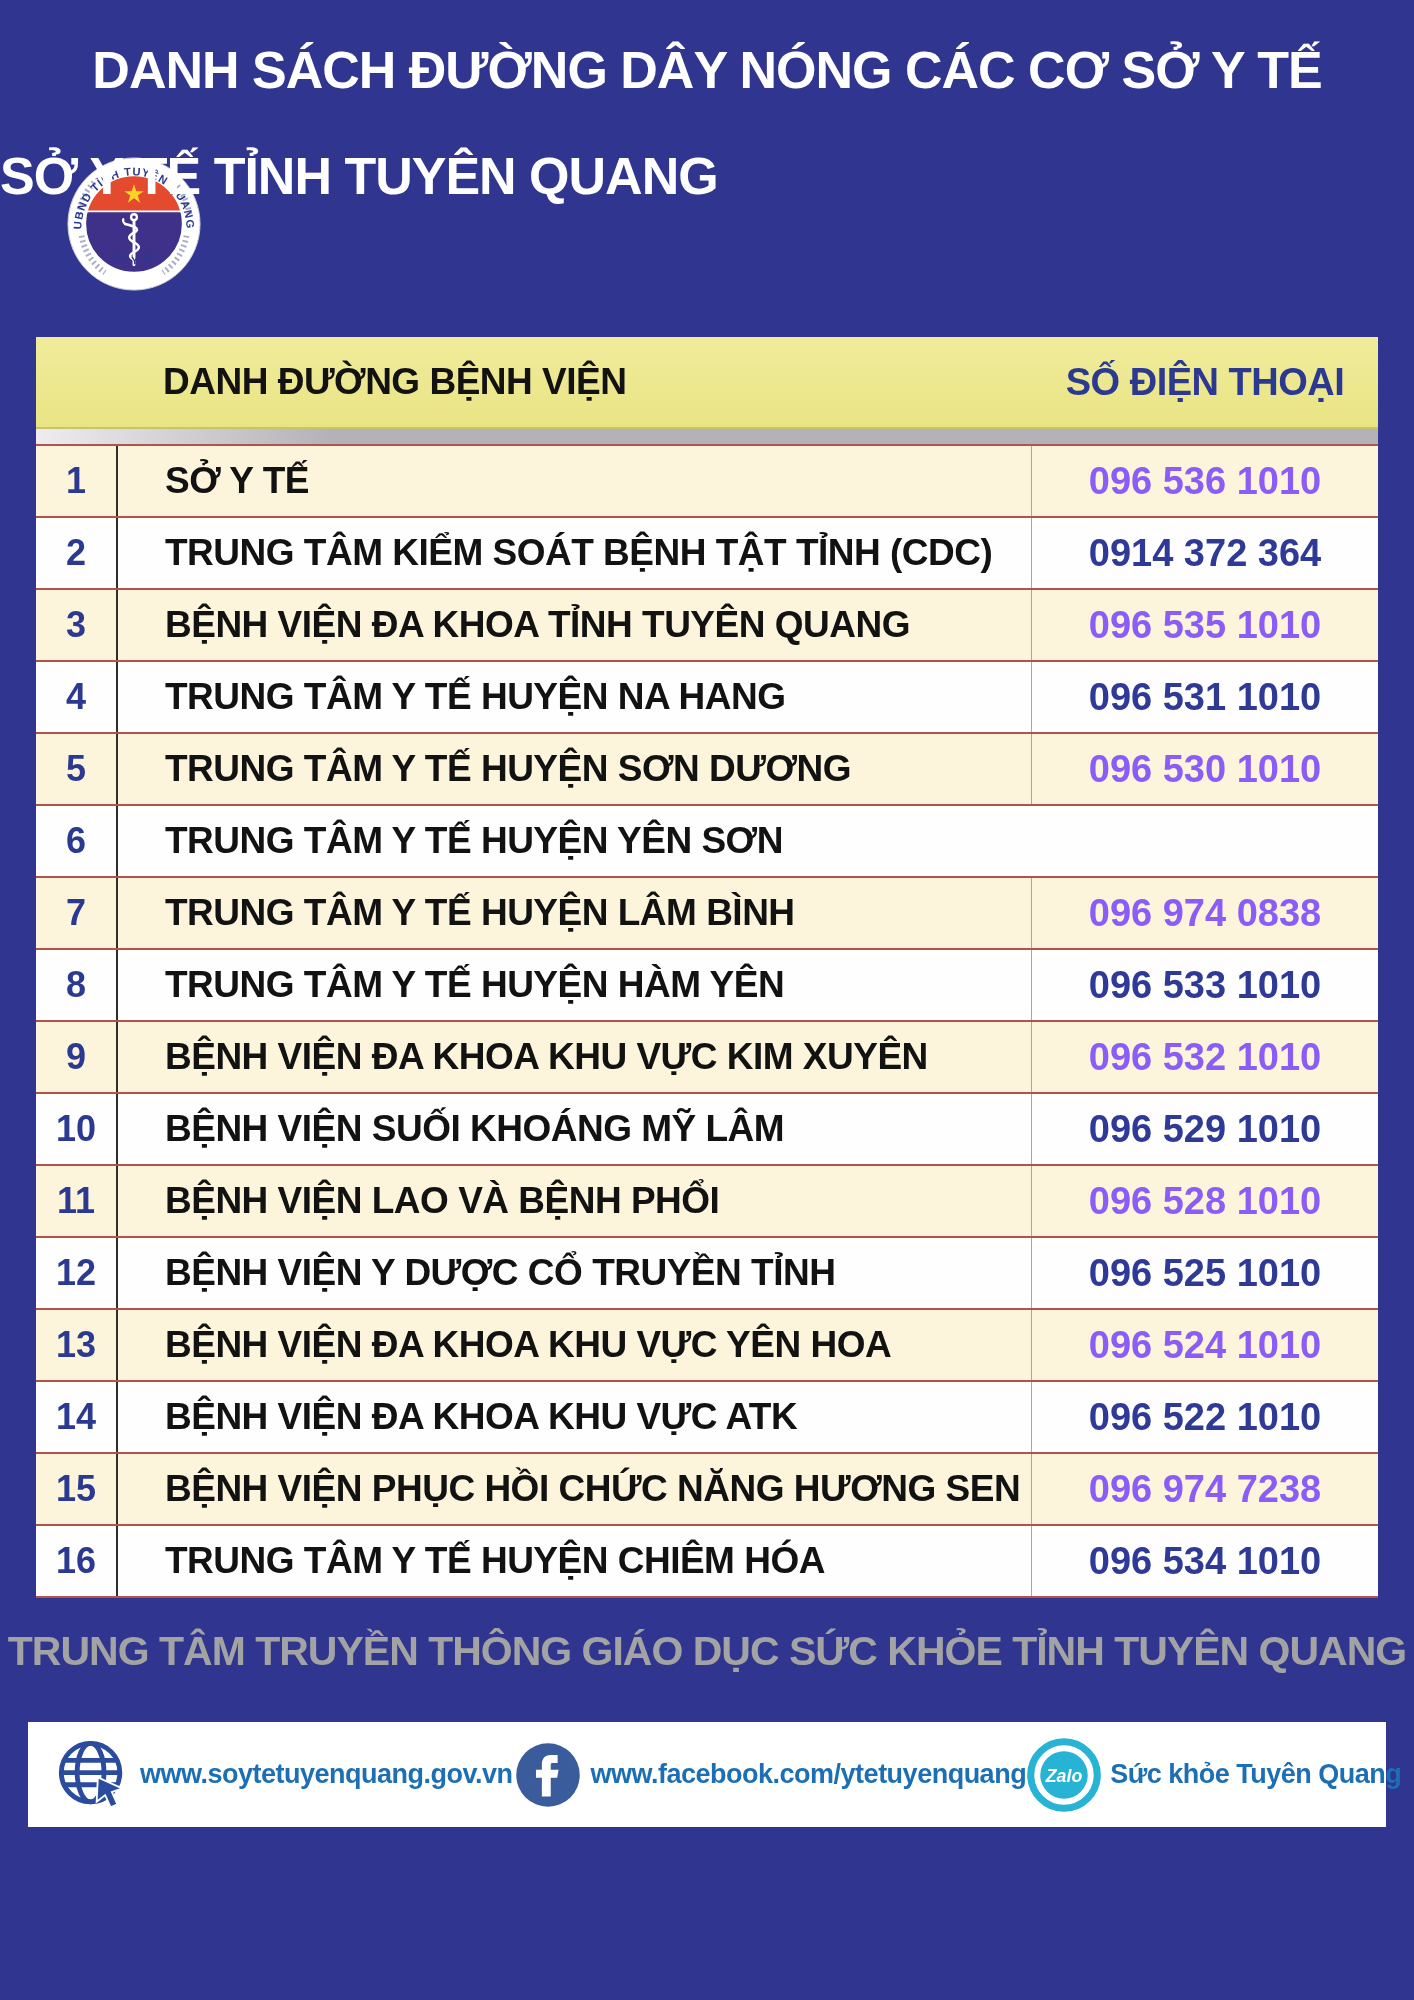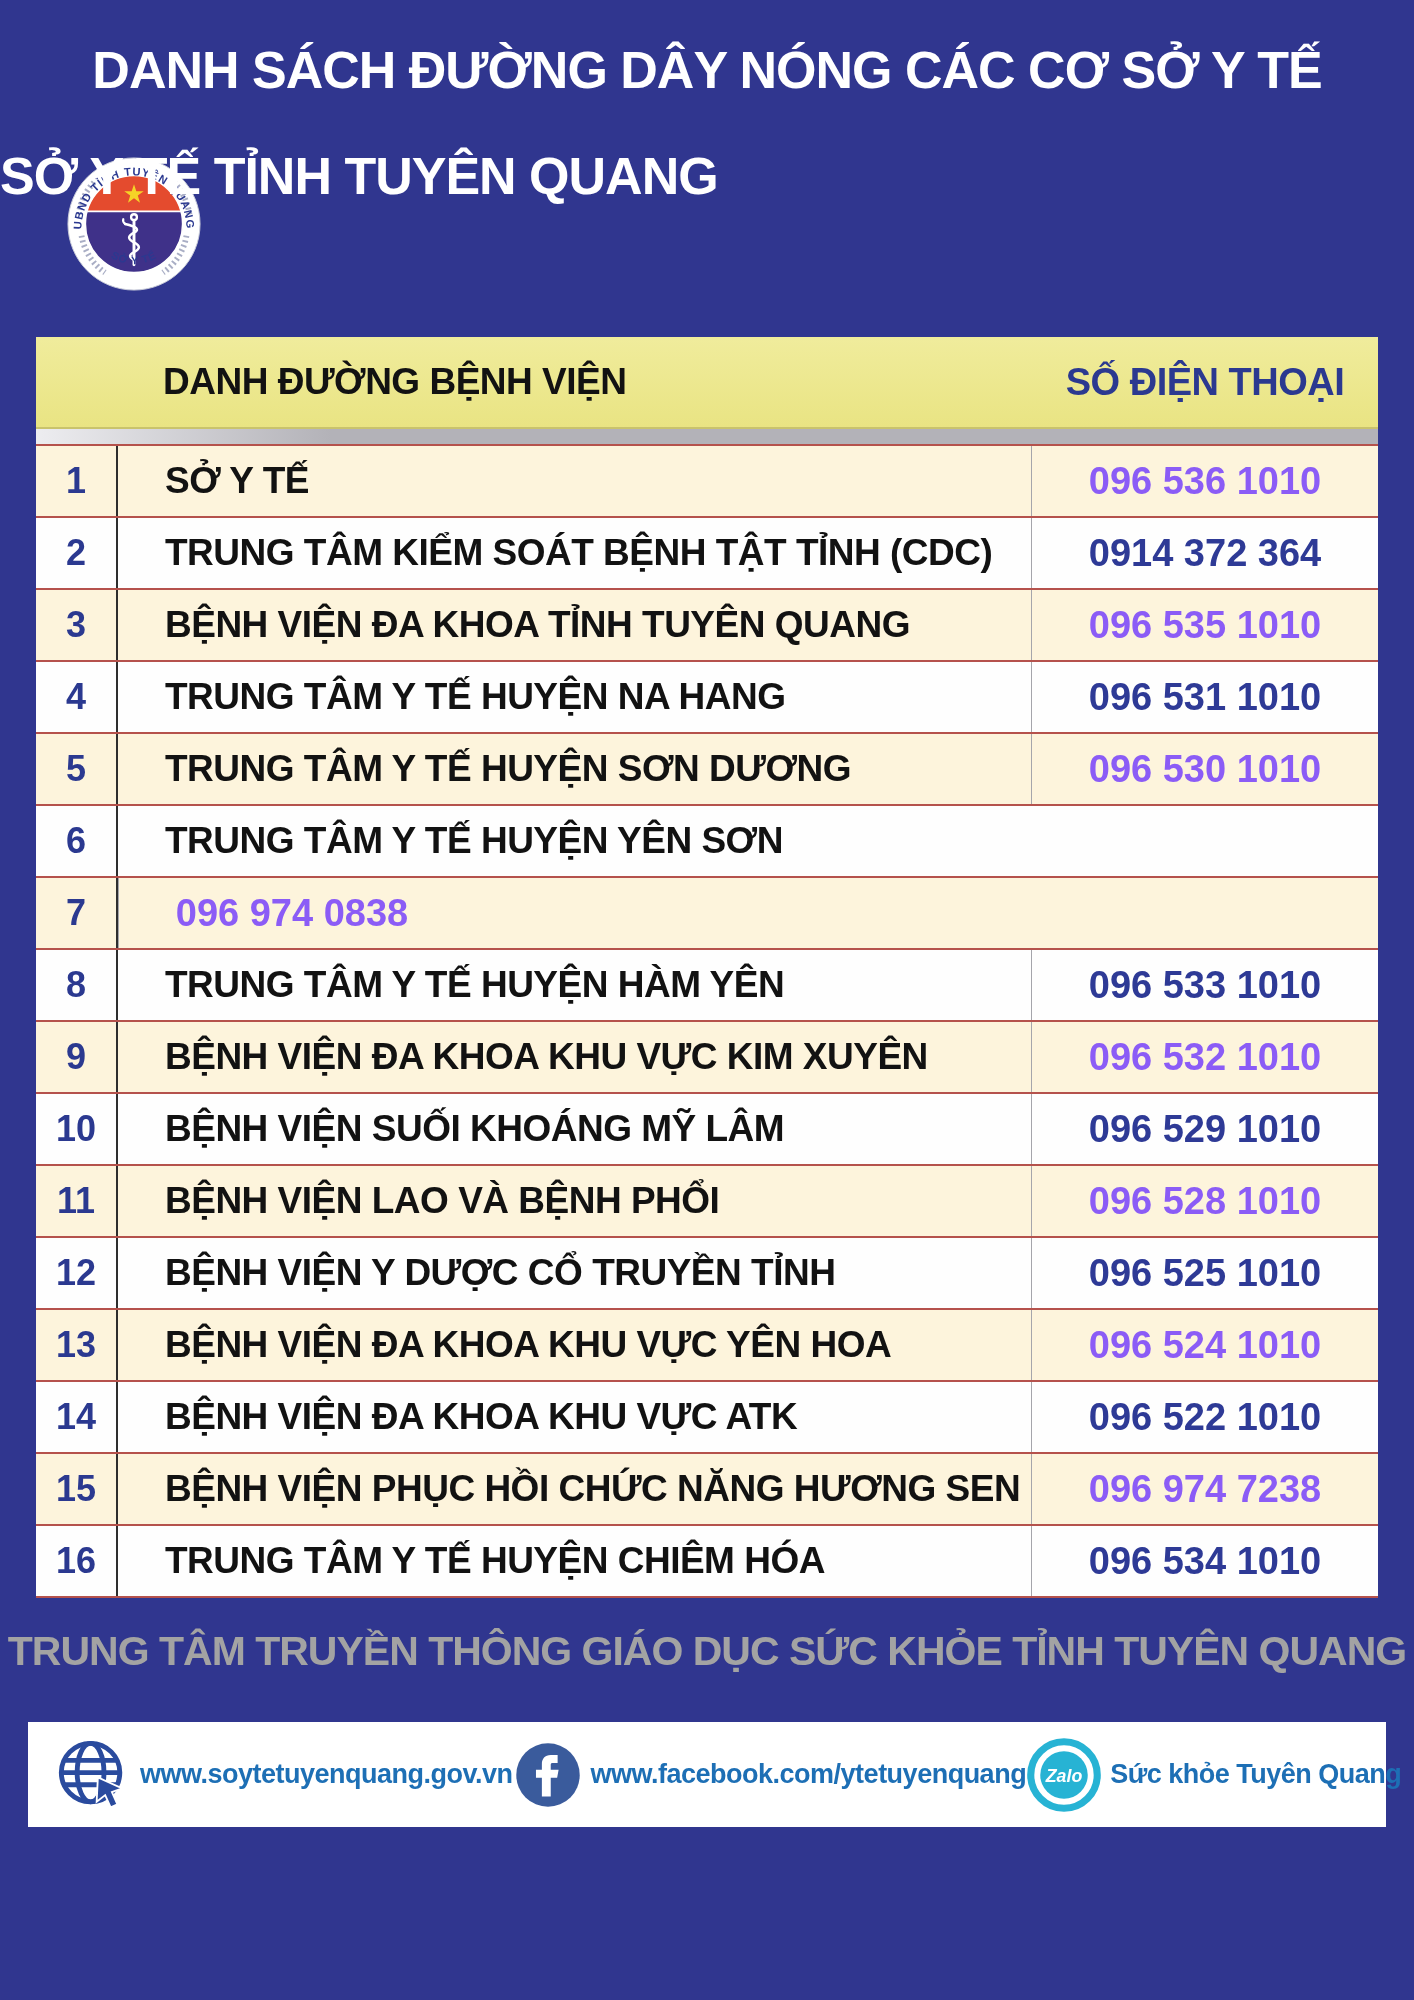--- a/index.html
+++ b/index.html
@@ -167,20 +167,21 @@
       <div class="col-phone">096 530 1010</div>
     </div>
 
     <div class="trow">
       <div class="col-no">6</div>
       <div class="col-name">TRUNG TÂM Y TẾ HUYỆN YÊN SƠN</div>
     </div>
 
     <div class="trow alt">
       <div class="col-no">7</div>
+      <div class="col-name">TRUNG TÂM Y TẾ HUYỆN LÂM BÌNH</div>
       <div class="col-phone">096 974 0838</div>
     </div>
 
     <div class="trow">
       <div class="col-no">8</div>
       <div class="col-name">TRUNG TÂM Y TẾ HUYỆN HÀM YÊN</div>
       <div class="col-phone">096 533 1010</div>
     </div>
 
     <div class="trow alt">

